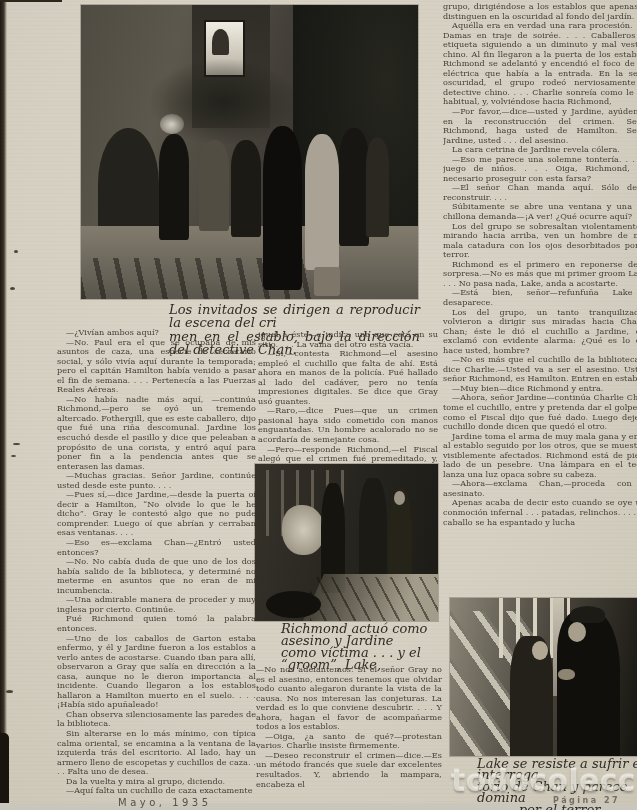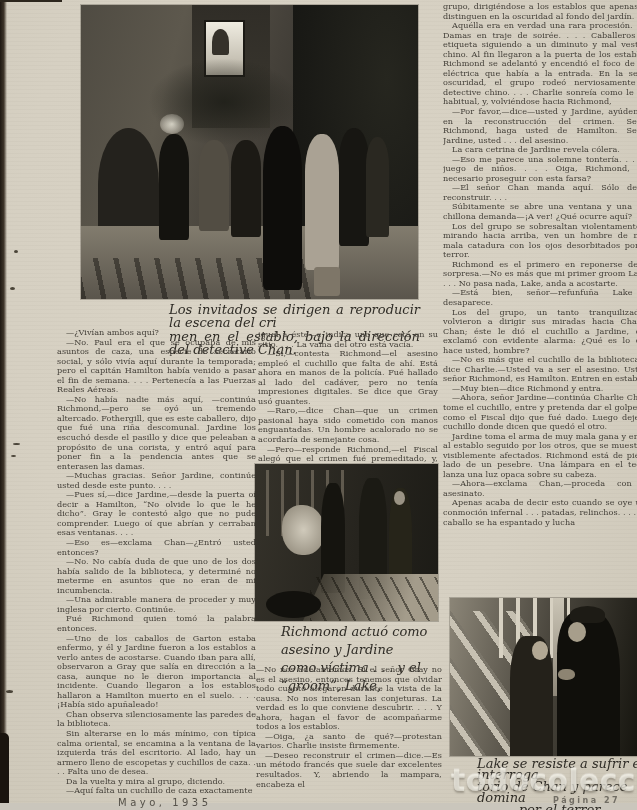--- a/index.html
+++ b/index.html
@@ -27,21 +27,21 @@
   .cont p:first-child{text-indent:0;}
   .col-left{left:57px;top:328px;width:199px;height:467px;overflow:hidden;}
   .col-mid-top{left:258px;top:330px;width:180px;height:134px;overflow:hidden;}
   .col-mid-bottom{left:256px;top:665px;width:186px;height:134px;overflow:hidden;}
   .col-right{left:443px;top:2px;width:208px;height:595px;overflow:hidden;}
 
   
   .caption{position:absolute;font-style:italic;font-size:13px;color:#2f2c26;}
   .caption p{margin:0;text-indent:0;}
   .caption-top{left:169px;top:303px;width:251px;line-height:13.4px;text-align:justify;}
-  .caption-mid{left:281px;top:623px;width:158px;line-height:18px;}
+  .caption-mid{left:281px;top:623px;width:158px;line-height:12px;}
   .caption-br{left:477px;top:758px;width:168px;line-height:11.4px;}
   .caption-br p:last-child{text-align:center;}
 
   
   .photo{position:absolute;overflow:hidden;background:#23221f;box-shadow:0 0 0 1px rgba(40,36,28,0.25);}
   .photo *{position:absolute;}
   .photo-top{left:81px;top:5px;width:337px;height:294px;}
   .pt-wall{left:0;top:0;width:63%;height:84%;background:linear-gradient(105deg,#4f4b42 0%,#5d584d 38%,#45413a 75%,#37342e 100%);}
   .pt-arch{left:5%;top:42%;width:18%;height:38%;background:#24221d;border-radius:50% 50% 0 0;}
   .pt-balcony{left:33%;top:0;width:23%;height:42%;background:linear-gradient(#302d27,#3b3830);}
@@ -143,21 +143,21 @@
       <p>Fué Richmond quien tomó la palabra entonces.</p>
       <p>—Uno de los caballos de Garton estaba enfermo, y él y Jardine fueron a los establos a verlo antes de acostarse. Cuando iban para allí, observaron a Gray que salía en dirección a la casa, aunque no le dieron importancia al incidente. Cuando llegaron a los establos hallaron a Hamilton muerto en el suelo. . . . ¡Había sido apuñaleado!</p>
       <p>Chan observa silenciosamente las paredes de la biblioteca.</p>
       <p>Sin alterarse en lo más mínimo, con típica calma oriental, se encamina a la ventana de la izquierda trás del escritorio. Al lado, hay un armero lleno de escopetas y cuchillos de caza. . . . Falta uno de desea.</p>
       <p>Da la vuelta y mira al grupo, diciendo.</p>
       <p>—Aquí falta un cuchillo de caza exactamente</p>
     </div>
   <div class="col col-mid-top cont">
       <p>igual a éste—e indica uno que está en su sitio. . . . La vaina del otro está vacía.</p>
       <p>—Sí,—contesta Richmond—el asesino empleó el cuchillo que falta de ahí. Está ahora en manos de la policía. Fué hallado al lado del cadáver, pero no tenía impresiones digitales. Se dice que Gray usó guantes.</p>
-      <p>—Raro,—dice Chan—que un crimen pasional haya sido cometido con manos enguantadas. Un hombre acalorado no se acordaría de semejante cosa.</p>
+      <p>—Raro,—dice Pues—que un crimen pasional haya sido cometido con manos enguantadas. Un hombre acalorado no se acordaría de semejante cosa.</p>
       <p>—Pero—responde Richmond,—el Fiscal alegó que el crimen fué premeditado, y, desgra-</p>
     </div>
 
   <div class="photo photo-mid">
     <div class="pm-bars"></div>
     <div class="pm-cloth"></div>
     <div class="pm-f1"></div>
     <div class="pm-f2"></div>
     <div class="pm-f3"></div>
     <div class="pm-head"></div>

